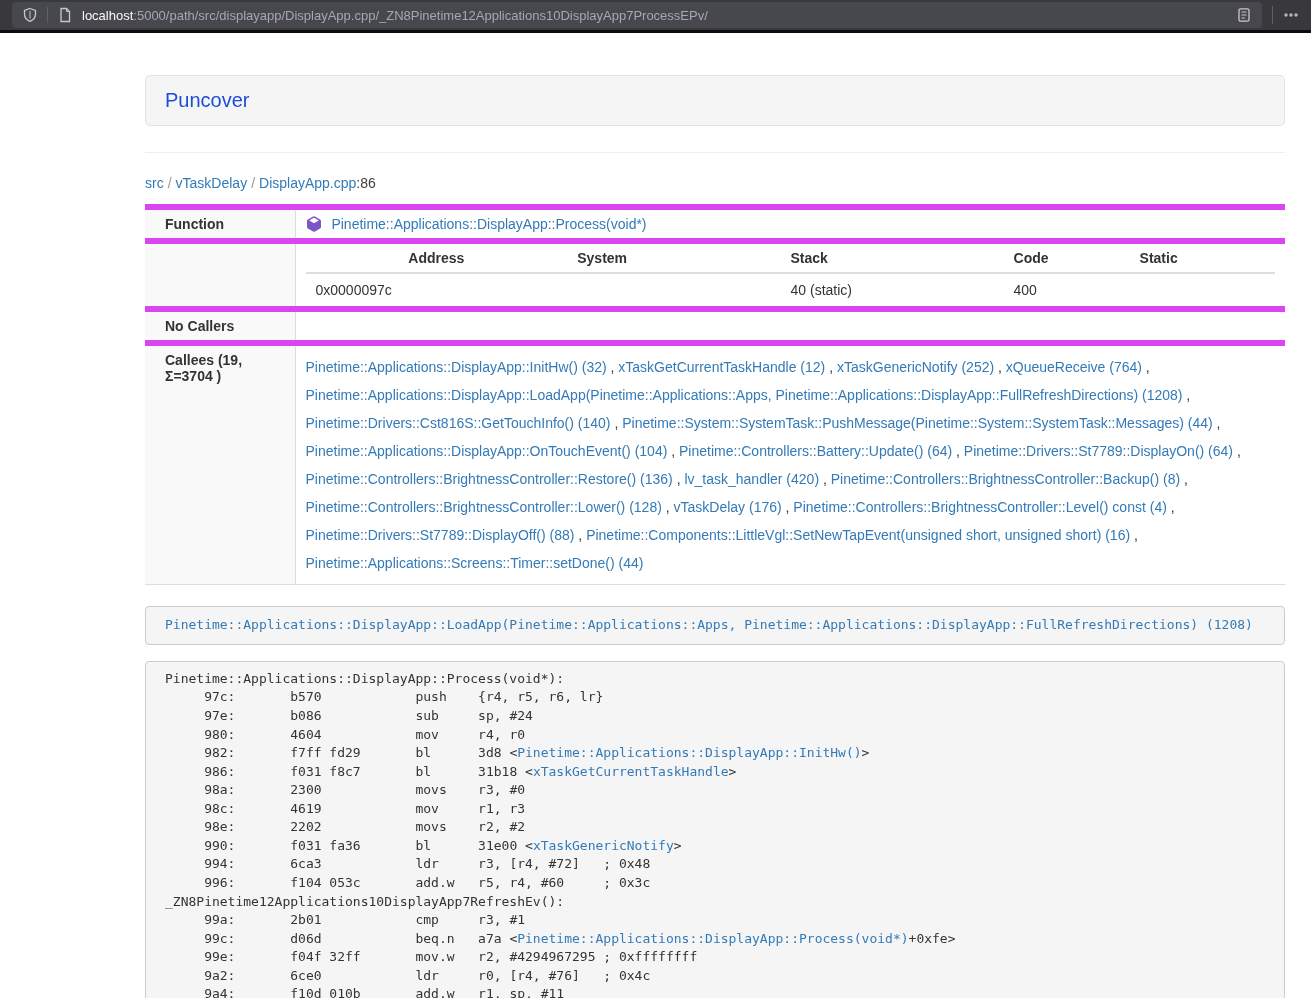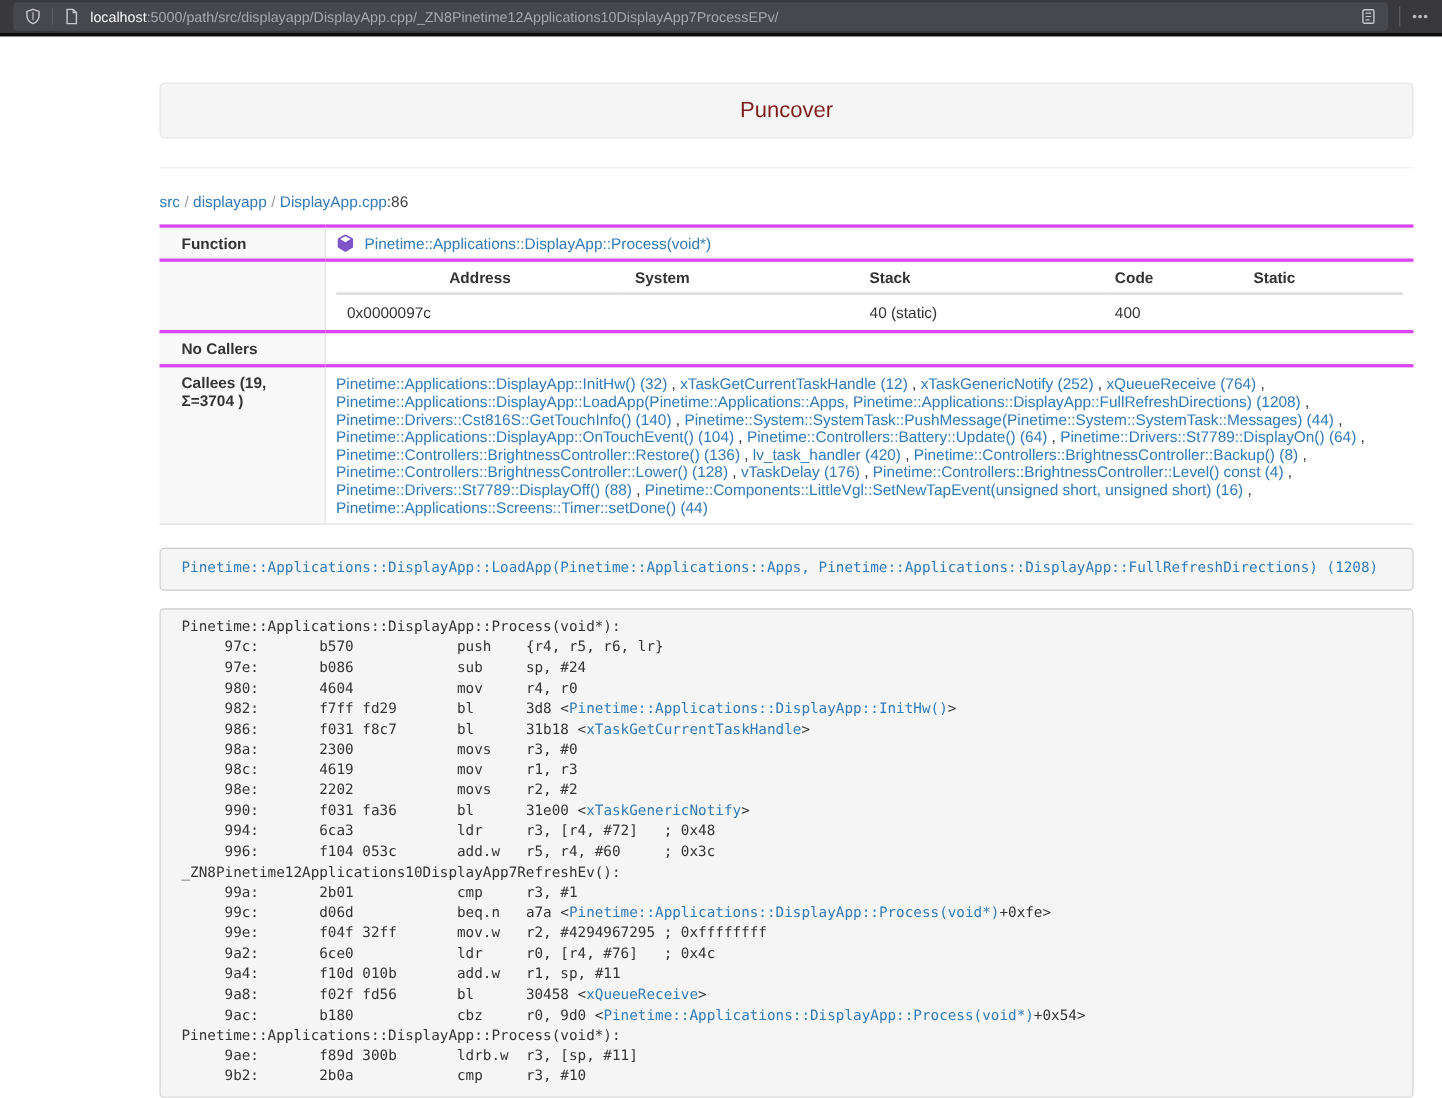--- a/index.html
+++ b/index.html
@@ -31,50 +31,50 @@
   .url-text .host { color: #f9f9fa; }
   .url-text .rest { color: #a7a7af; }
   .reader { margin-left: auto; }
 
   
   .page { padding-top: 42px; }
   .container { margin-left: 145px; width: 1140px; }
 
   .panel {
     background: #f5f5f5; border: 1px solid #e3e3e3; border-radius: 5px;
-    padding: 13px 19px; font-size: 20px; color: #7f1d1d; text-align: center;
+    padding: 13px 19px; font-size: 20px; color: #1d4ed8;
   }
   hr.divider { border: 0; border-top: 1px solid #eee; margin: 26px 0 22px; }
 
   .breadcrumb { margin-bottom: 13px; }
   .bc-sep { color: #999; margin: 0 4px; }
   .bc-line { color: #404040; }
 
   
   .info-table { width: 100%; border-collapse: collapse; border-bottom: 1px solid #ddd; }
   .info-table > tbody > tr > th,
-  .info-table > tbody > tr > td { border-top: 3px solid #d946ef; vertical-align: top; text-align: left; }
+  .info-table > tbody > tr > td { border-top: 6px solid #d946ef; vertical-align: top; text-align: left; }
   .row-label {
     width: 150px; padding: 6px 10px 6px 20px; font-weight: bold; font-size: 14px;
     color: #333; background: #f9f9f9; border-right: 1px solid #ddd;
   }
   .content-cell { padding: 6px 10px; }
   .inner-wrap { padding: 0 10px; }
   .inner-table { width: 100%; border-collapse: collapse; }
   .inner-table th {
     padding: 6px 10px; border-bottom: 2px solid #ddd; font-weight: bold; text-align: left;
   }
   .inner-table th:nth-child(1) { width: 27%; text-align: center; }
   .inner-table th:nth-child(2) { width: 22%; }
   .inner-table th:nth-child(3) { width: 23%; }
   .inner-table th:nth-child(4) { width: 13%; }
   .inner-table th:nth-child(5) { width: 15%; }
   .inner-table td { padding: 8px 10px; }
   .pkg svg { width: 16px; height: 16px; vertical-align: -3px; margin-right: 6px; }
-  .callees { line-height: 16px; padding: 7px 10px; color: #333; }
+  .callees { line-height: 28px; padding: 7px 10px; color: #333; }
 
   
   .codebox {
     margin-top: 21px; background: #f5f5f5; border: 1px solid #ccc; border-radius: 4px;
     padding: 9px 19px;
     font-family: "DejaVu Sans Mono", "Liberation Mono", monospace;
     font-size: 13px; line-height: 1.45;
   }
   pre.asm {
     margin: 16px 0 0; background: #f5f5f5; border: 1px solid #ccc; border-radius: 4px;
@@ -123,21 +123,21 @@
 <div class="page">
   <div class="container">
 
     <div class="panel">
       <span>Puncover</span>
     </div>
 
     <hr class="divider">
 
     <div class="breadcrumb">
-      <a href="#">src</a><span class="bc-sep">/</span><a href="#">displayapp</a><span class="bc-sep">/</span><a href="#">DisplayApp.cpp</a><span class="bc-line">:86</span>
+      <a href="#">src</a><span class="bc-sep">/</span><a href="#">vTaskDelay</a><span class="bc-sep">/</span><a href="#">DisplayApp.cpp</a><span class="bc-line">:86</span>
     </div>
 
     <table class="info-table">
       <tbody>
         <tr>
           <th class="row-label">Function</th>
           <td class="content-cell">
             <span class="pkg">
               <svg viewBox="0 0 16 16" fill="#7d55c7">
                   <path d="M8.878.392a1.75 1.75 0 0 0-1.756 0l-5.25 3.045A1.75 1.75 0 0 0 1 4.951v6.098c0 .624.332 1.2.872 1.514l5.25 3.045a1.75 1.75 0 0 0 1.756 0l5.25-3.045c.54-.313.872-.89.872-1.514V4.951c0-.624-.332-1.2-.872-1.514L8.878.392ZM7.875 1.69a.25.25 0 0 1 .25 0l4.63 2.685L8 7.133 3.245 4.375l4.63-2.685ZM2.5 5.677v5.372c0 .09.047.171.125.216l4.625 2.683V8.432L2.5 5.677Zm6.25 8.271 4.625-2.683a.25.25 0 0 0 .125-.216V5.677L8.75 8.432v5.516Z"></path>

